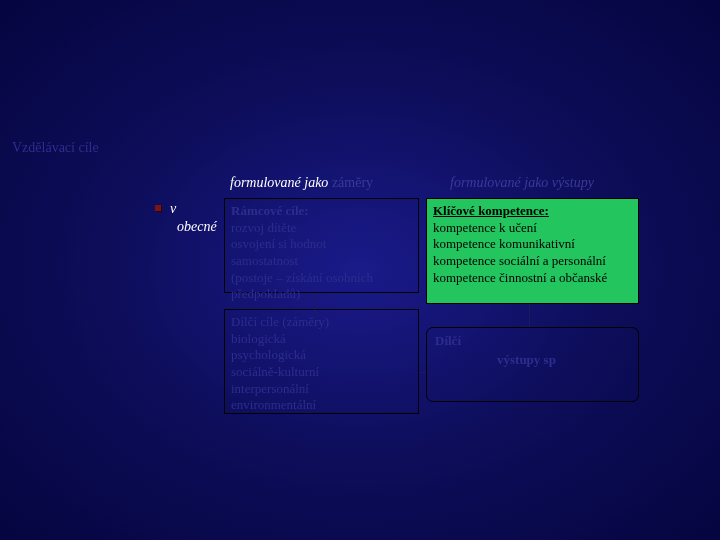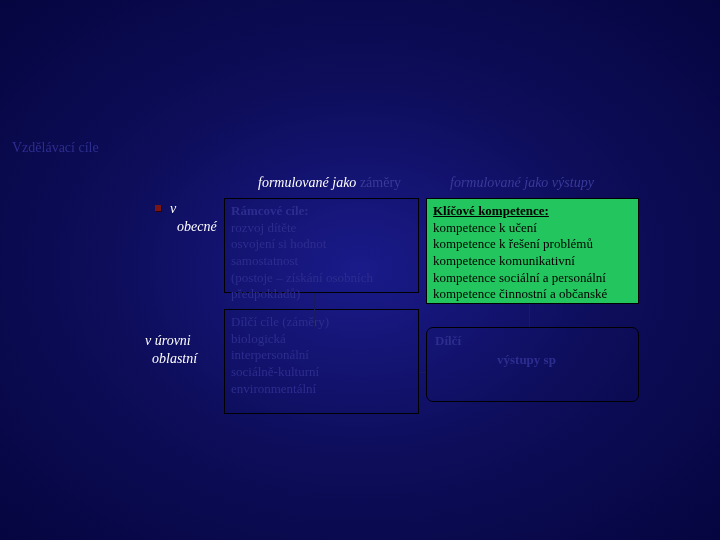--- a/index.html
+++ b/index.html
@@ -21,21 +21,20 @@
     top: 175px;
     left: 0;
     width: 100%;
     font-size: 14px;
   }
   .header-left {
     position: absolute;
     left: 230px;
     color: #ffffff;
     font-style: italic;
-    margin-left: 28px;
   }
   .header-left .dim {
     color: #3a3a9a;
     font-style: normal;
   }
   .header-right {
     position: absolute;
     left: 450px;
     color: #3a3a9a;
     font-style: italic;
@@ -175,47 +174,43 @@
     <span class="header-right">formulované jako výstupy</span>
   </div>
 
   <div class="bullet bullet1"></div>
 
   <div class="row-label row1-label">
     <span>v</span><br>
     &nbsp;&nbsp;<span>obecné</span>
   </div>
 
-  <div class="row-label row2-label">
-    <span>v úrovni</span><br>
-    &nbsp;&nbsp;<span>oblastní</span>
-  </div>
 
   <div class="box box-a">
     <div class="title">Rámcové cíle:</div>
     <div>rozvoj dítěte</div>
     <div>osvojení si hodnot</div>
     <div>samostatnost</div>
     <div>(postoje – získání osobních předpokladů)</div>
   </div>
 
   <div class="box box-b">
     <div class="title">Klíčové kompetence:</div>
     <div>kompetence k učení</div>
-    <div>kompetence k řešení problémů</div>
     <div>kompetence komunikativní</div>
     <div>kompetence sociální a personální</div>
     <div>kompetence činnostní a občanské</div>
   </div>
 
   <div class="box box-c">
     <div class="title">Dílčí cíle (záměry)</div>
     <div>biologická</div>
+    <div>psychologická</div>
+    <div>sociálně-kulturní</div>
     <div>interpersonální</div>
-    <div>sociálně-kulturní</div>
     <div>environmentální</div>
   </div>
 
   <div class="box box-d">
     <span class="frag frag1">Dílčí</span>
     <span class="frag frag2">výstupy sp</span>
   </div>
 
   <div class="arrow-down-a"></div>
   <div class="arrow-down-b"></div>

